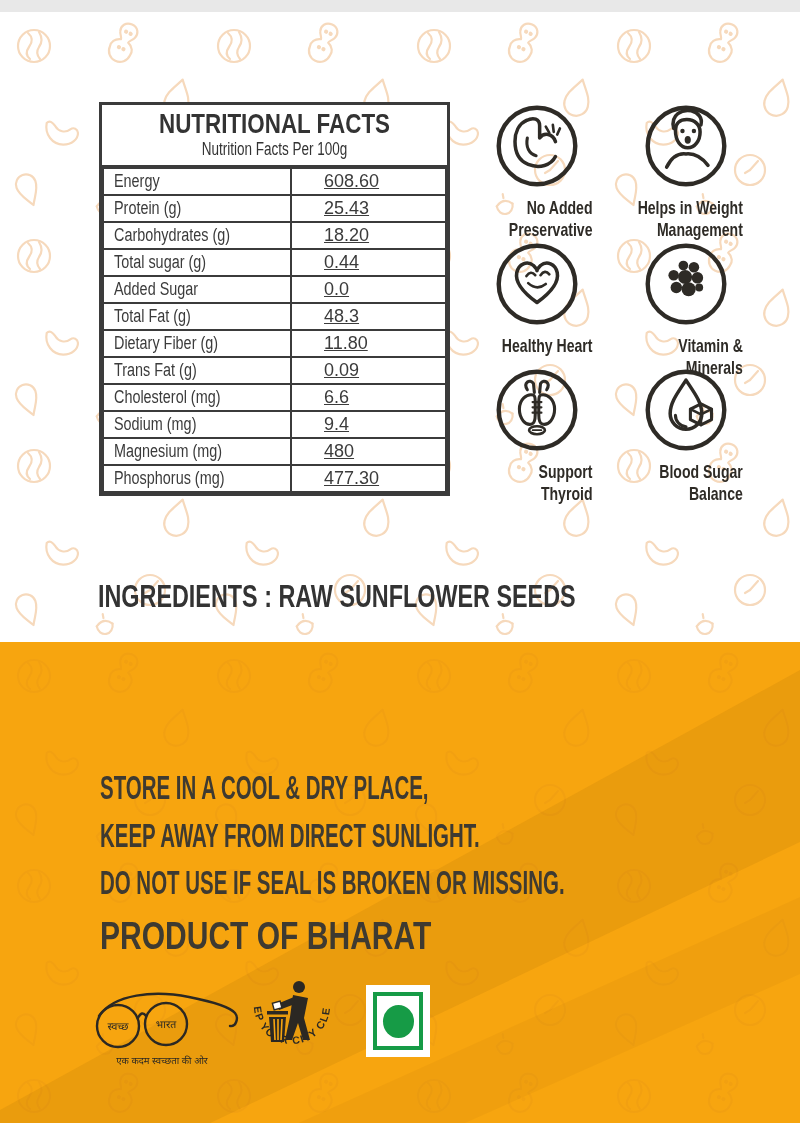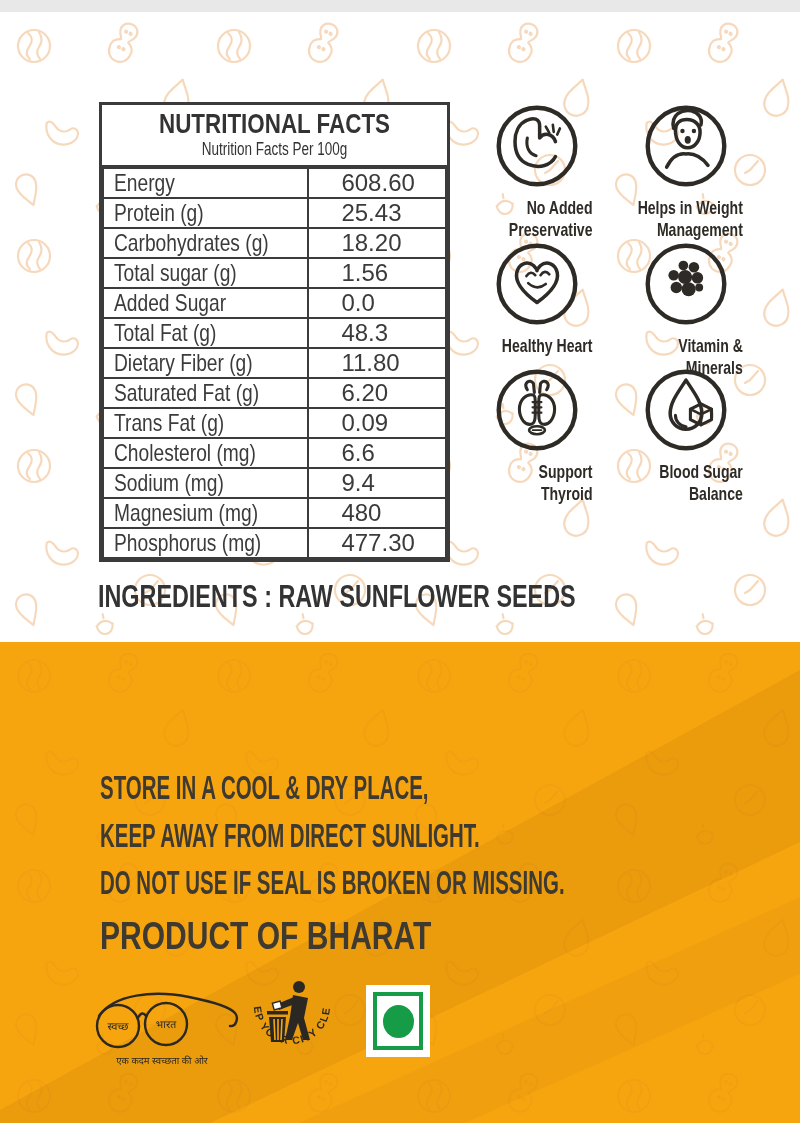--- a/index.html
+++ b/index.html
@@ -14,26 +14,26 @@
   .band{fill:var(--band,rgba(126,74,0,0.10));}
   .band2{fill:var(--band,rgba(126,74,0,0.10));opacity:.55;}
 
   
   .nutrition-table{position:absolute;left:99px;top:90px;width:351px;background:#fff;
                    border:3px solid var(--line,#3B3B3B);box-sizing:border-box;}
   .nt-header{border-bottom:2px solid var(--line,#3B3B3B);text-align:center;padding:4px 0 6px;}
   .nt-title{font-size:28px;font-weight:bold;line-height:30px;transform:scaleX(.8);transform-origin:center;white-space:nowrap;color:#333;}
   .nt-subtitle{font-size:18px;line-height:20px;transform:scaleX(.75);transform-origin:center;white-space:nowrap;color:#333;}
   .nutrition-table table{width:100%;border-collapse:collapse;}
-  .nutrition-table td{border:2px solid var(--line,#3B3B3B);height:25px;font-size:24px;color:#3b3b3b;
+  .nutrition-table td{border:2px solid var(--line,#3B3B3B);height:25px;font-size:18px;color:#3b3b3b;
                       padding:0 0 0 10px;white-space:nowrap;overflow:visible;}
   .nutrition-table td.val{padding-left:32px;}
   .nutrition-table col.c1{width:188px;}
   .cl{display:inline-block;transform:scaleX(.8);transform-origin:left center;}
-  .cv{display:inline-block;}
+  .cv{display:inline-block;text-decoration:underline;}
 
   
   .benefit{position:absolute;width:150px;text-align:right;}
   .benefit .bsvg{width:88px;height:88px;margin:0 auto;}
   .blabel{margin-top:7px;font-size:19px;font-weight:bold;line-height:21.5px;white-space:pre-line;
           transform:scaleX(.74);transform-origin:center top;color:#2e2b26;}
   .bic{fill:none;stroke:#2e2b26;stroke-linecap:round;stroke-linejoin:round;}
   .bfill{fill:#2e2b26;stroke:none;}
 
   .ingredients{position:absolute;left:98px;top:566px;font-size:32px;font-weight:bold;white-space:nowrap;
@@ -125,37 +125,33 @@
           <tr>
             <td><span class="cl">Protein (g)</span></td>
             <td class="val"><span class="cv">25.43</span></td>
           </tr>
           <tr>
             <td><span class="cl">Carbohydrates (g)</span></td>
             <td class="val"><span class="cv">18.20</span></td>
           </tr>
           <tr>
             <td><span class="cl">Total sugar (g)</span></td>
-            <td class="val"><span class="cv">1.56</span></td>
+            <td class="val"><span class="cv">0.44</span></td>
           </tr>
           <tr>
             <td><span class="cl">Added Sugar</span></td>
             <td class="val"><span class="cv">0.0</span></td>
           </tr>
           <tr>
             <td><span class="cl">Total Fat (g)</span></td>
             <td class="val"><span class="cv">48.3</span></td>
           </tr>
           <tr>
             <td><span class="cl">Dietary Fiber (g)</span></td>
             <td class="val"><span class="cv">11.80</span></td>
-          </tr>
-          <tr>
-            <td><span class="cl">Saturated Fat (g)</span></td>
-            <td class="val"><span class="cv">6.20</span></td>
           </tr>
           <tr>
             <td><span class="cl">Trans Fat (g)</span></td>
             <td class="val"><span class="cv">0.09</span></td>
           </tr>
           <tr>
             <td><span class="cl">Cholesterol (mg)</span></td>
             <td class="val"><span class="cv">6.6</span></td>
           </tr>
           <tr>

